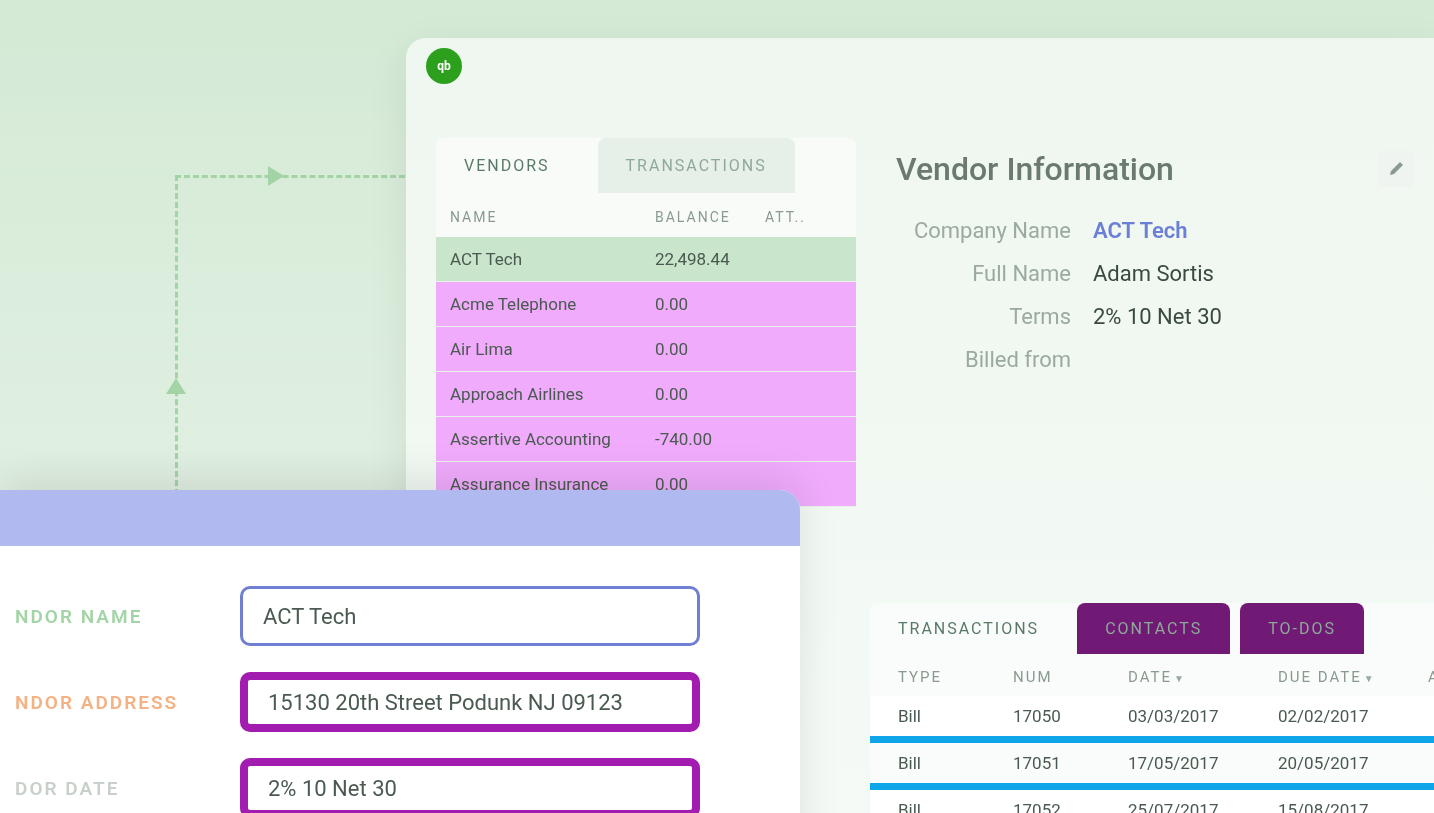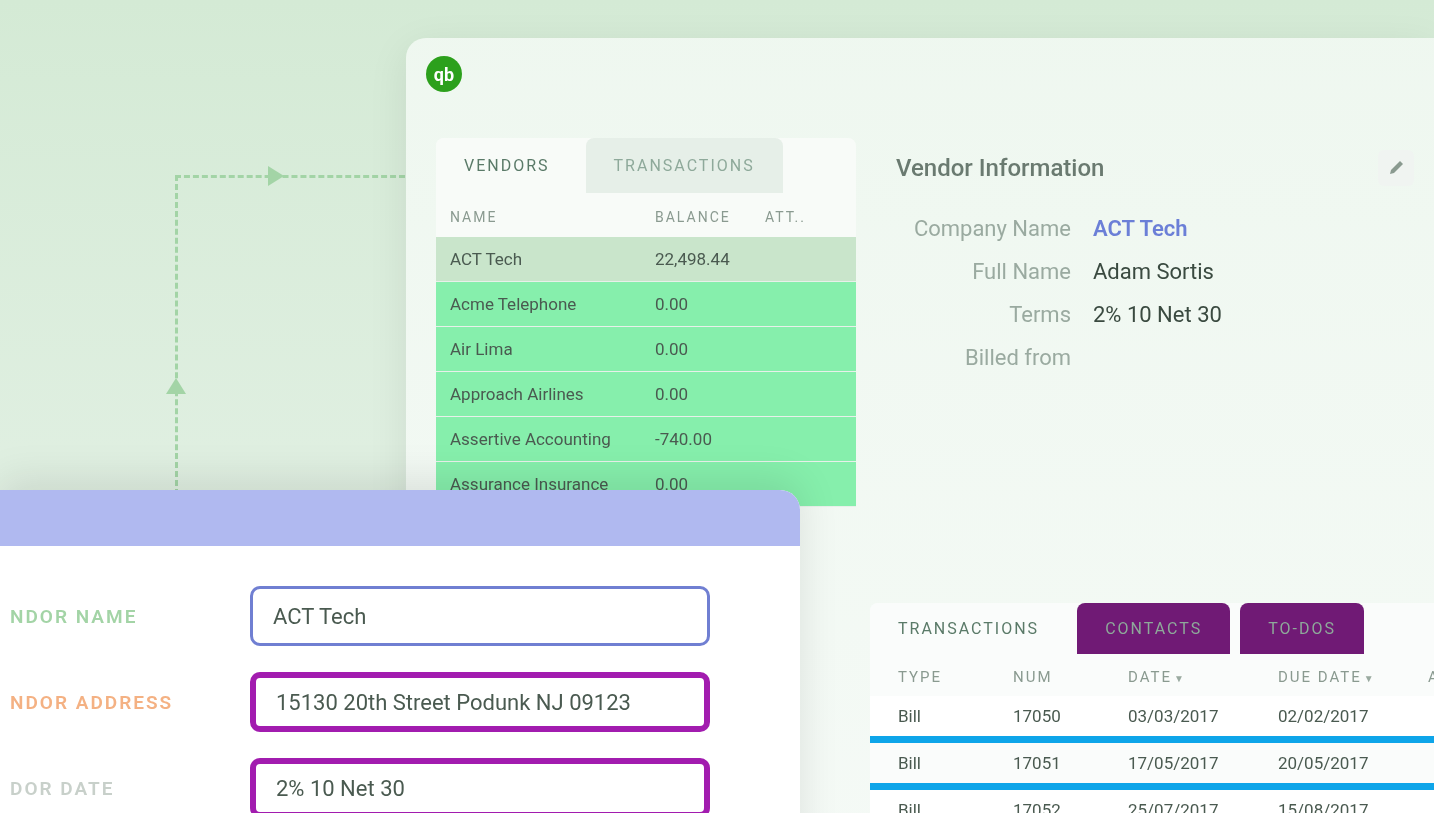--- a/index.html
+++ b/index.html
@@ -51,43 +51,43 @@
       top: 38px;
       right: 0;
       bottom: 0;
       background: linear-gradient(180deg, rgba(240,248,241,0.95) 0%, rgba(245,250,246,0.95) 100%);
       border-radius: 20px 0 0 0;
       box-shadow: 0 10px 40px rgba(0,0,0,0.08);
     }
     .qb-logo {
       position: absolute;
       left: 20px;
-      top: 18px;
+      top: 10px;
       width: 36px;
       height: 36px;
       background: #2ca01c;
       border-radius: 50%;
       display: flex;
       align-items: center;
       justify-content: center;
       color: white;
       font-weight: bold;
-      font-size: 18px;
+      font-size: 12px;
     }
     .vendors-panel {
       position: absolute;
       left: 30px;
       top: 100px;
       width: 420px;
       background: #f8fbf8;
       border-radius: 8px;
     }
     .tabs-top {
       display: flex;
-      gap: 8px;
+      gap: 20px;
       padding: 0;
     }
     .tab-top {
       padding: 18px 28px;
       font-size: 16px;
       letter-spacing: 2px;
       color: #6b8e7a;
       border-radius: 8px 8px 0 0;
     }
     .tab-top.active {
@@ -105,41 +105,41 @@
       letter-spacing: 2px;
       color: #8a9a90;
     }
     .col-name { flex: 0 0 205px; }
     .col-balance { flex: 0 0 110px; }
     .col-att { flex: 1; }
     .table-row {
       display: flex;
       padding: 12px 14px;
       font-size: 17px;
-      background: #86efac;
+      background: #f0abfc;
       border-bottom: 1px solid #e8f0ea;
       color: #4a5a50;
     }
     .table-row.selected {
       background: #c9e5cb;
     }
     .vendor-info {
       position: absolute;
       left: 490px;
       top: 112px;
       right: 20px;
     }
     .vendor-info-header {
       display: flex;
       align-items: center;
       justify-content: space-between;
       margin-bottom: 30px;
     }
     .vendor-info-title {
-      font-size: 24px;
+      font-size: 32px;
       color: #6a7a70;
       font-weight: 500;
     }
     .edit-btn {
       width: 36px;
       height: 36px;
       background: #f0f4f1;
       border-radius: 6px;
       display: flex;
       align-items: center;
@@ -237,30 +237,29 @@
       display: flex;
       align-items: center;
       margin-bottom: 26px;
     }
     .form-label {
       width: 180px;
       text-align: left;
       font-size: 19px;
       letter-spacing: 2px;
       font-weight: 600;
-      padding-left: 0;
-      margin-left: 10px;
+      padding-left: 15px;
     }
     .form-label.green { color: #a3d4a6; }
     .form-label.orange { color: #f4b183; }
     .form-label.gray { color: #c8d0ca; }
     .form-input {
       flex: 0 0 460px;
       height: 60px;
-      border: 6px solid #a21caf;
+      border: 8px solid #a21caf;
       border-radius: 10px;
       padding: 0 20px;
       font-size: 22px;
       color: #4a5a50;
       display: flex;
       align-items: center;
       margin-left: 60px;
     }
     .form-input.focused {
       border: 3px solid #707fd2;

